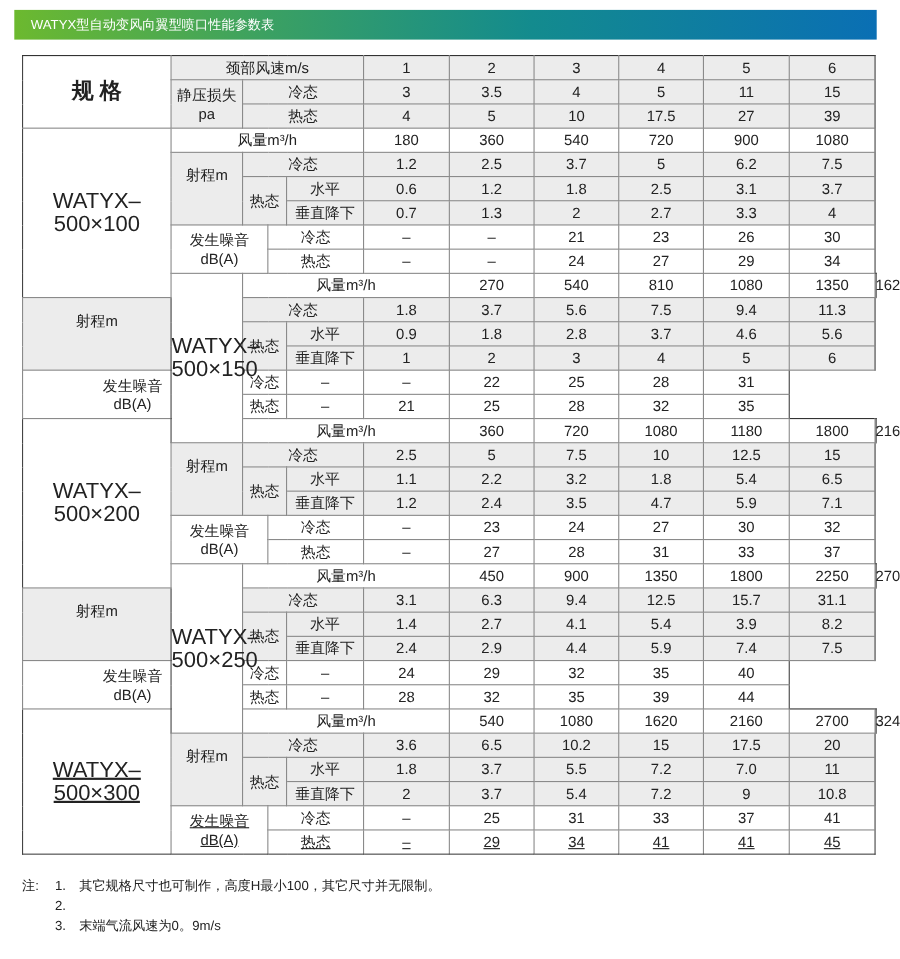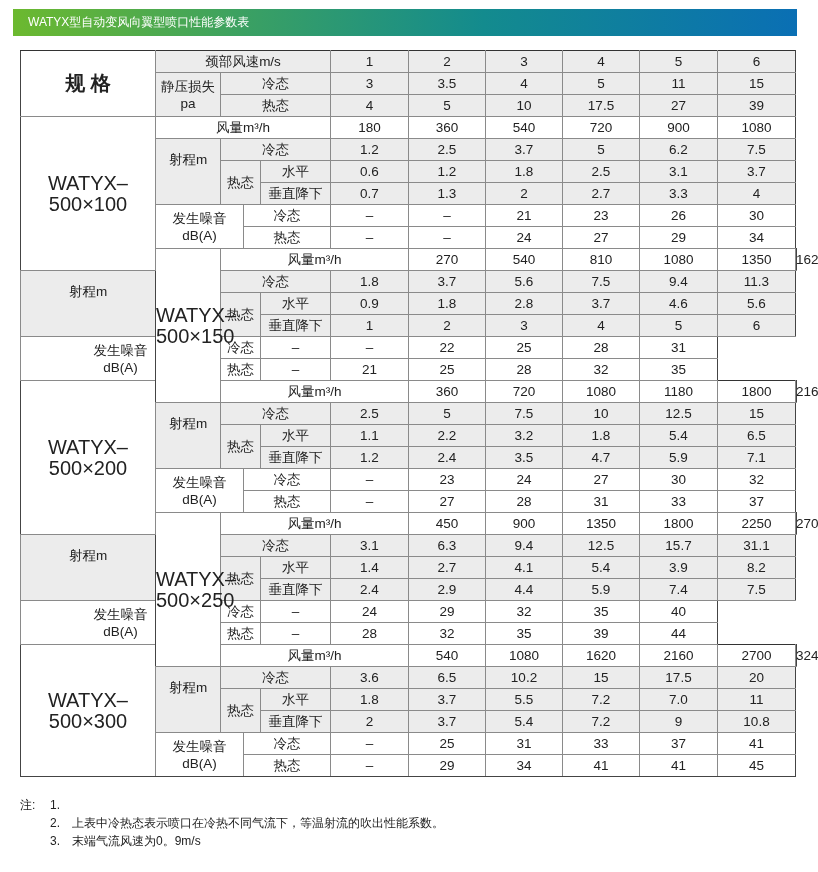--- a/index.html
+++ b/index.html
@@ -8,21 +8,21 @@
     background:linear-gradient(90deg,#6cb92f 0%,#3aa063 30%,#138b8e 60%,#0a6fb4 100%);
     box-sizing:border-box; padding-left:15px; color:#fff; font-size:12px; line-height:27px; }
   table.spec { position:absolute; left:20px; top:50px; border-collapse:collapse; table-layout:fixed; width:777px; font-size:13.5px; }
   table.spec td { border:1px solid #8a8a8a; text-align:center; height:21px; padding:0; line-height:21px; }
   table.spec td.sec-top { border-top:1.5px solid #333; }
   .g { background:#ececec; }
   .w { background:#fff; }
   .model { text-align:center; font-size:20px;margin-left:12px; }
   .outer-l { border-left:1.5px solid #444 !important; }
   .outer-r { border-right:1.5px solid #444 !important; }
-  .outer-b { border-bottom:1.5px solid #444 !important; }
+  .outer-b { border-bottom:1.5px solid #444 !important;text-decoration:underline; }
   .lh { line-height:17px !important; }
   .notes { position:absolute; left:20px; top:796px; font-size:12px; line-height:18px; color:#222; }
   .notes .row { display:flex; }
   .notes .pfx { width:30px; }
   .notes .num { width:22px; }
 </style>
 </head>
 <body>
 
 <div class="banner"><span>WATYX型自动变风向翼型喷口性能参数表</span></div>
@@ -362,24 +362,24 @@
         <td class=" outer-b">41</td>
         <td class="outer-r outer-b">45</td>
       </tr>
     </tbody>
 </table>
 
 <div class="notes">
   <div class="row">
       <span class="pfx">注:</span>
       <span class="num">1.</span>
+      <span>其它规格尺寸也可制作，高度H最小100，其它尺寸并无限制。</span>
     </div>
   <div class="row">
       <span class="pfx"></span>
       <span class="num">2.</span>
-      <span>上表中冷热态表示喷口在冷热不同气流下，等温射流的吹出性能系数。</span>
     </div>
   <div class="row">
       <span class="pfx"></span>
       <span class="num">3.</span>
       <span>末端气流风速为0。9m/s</span>
     </div>
 </div>
 
 </body></html>

